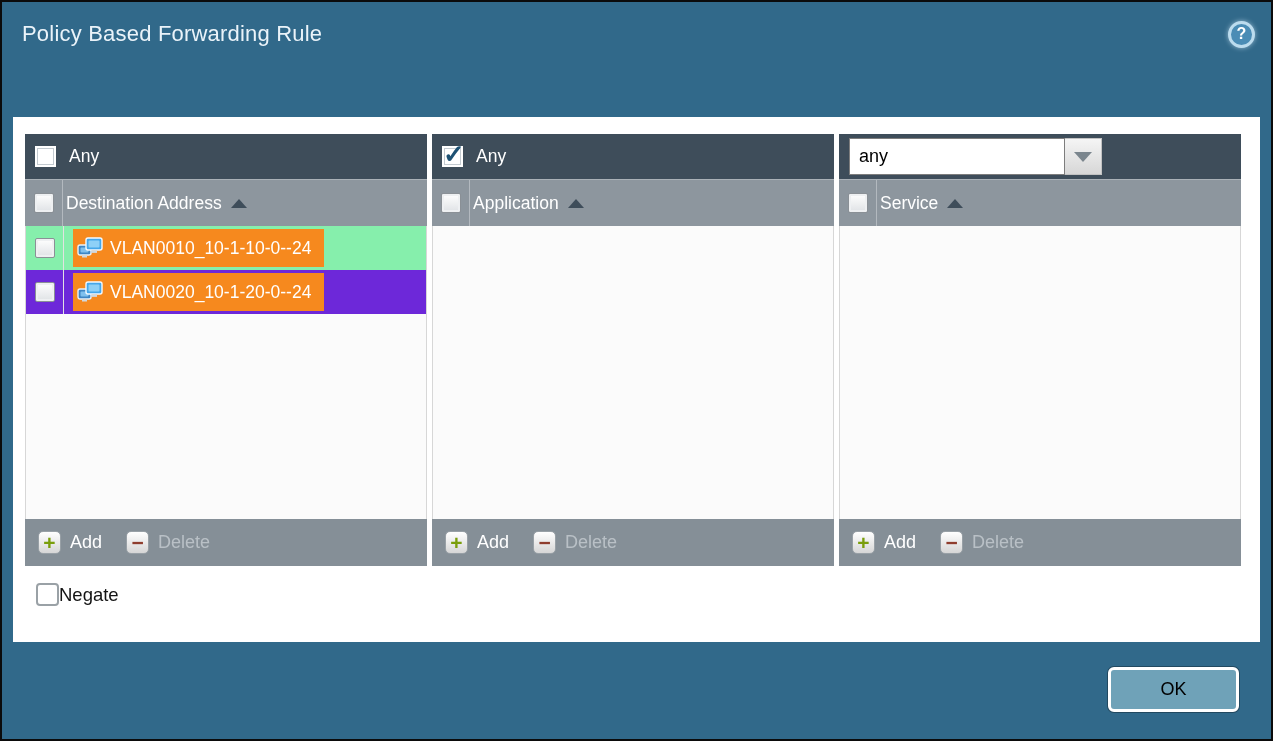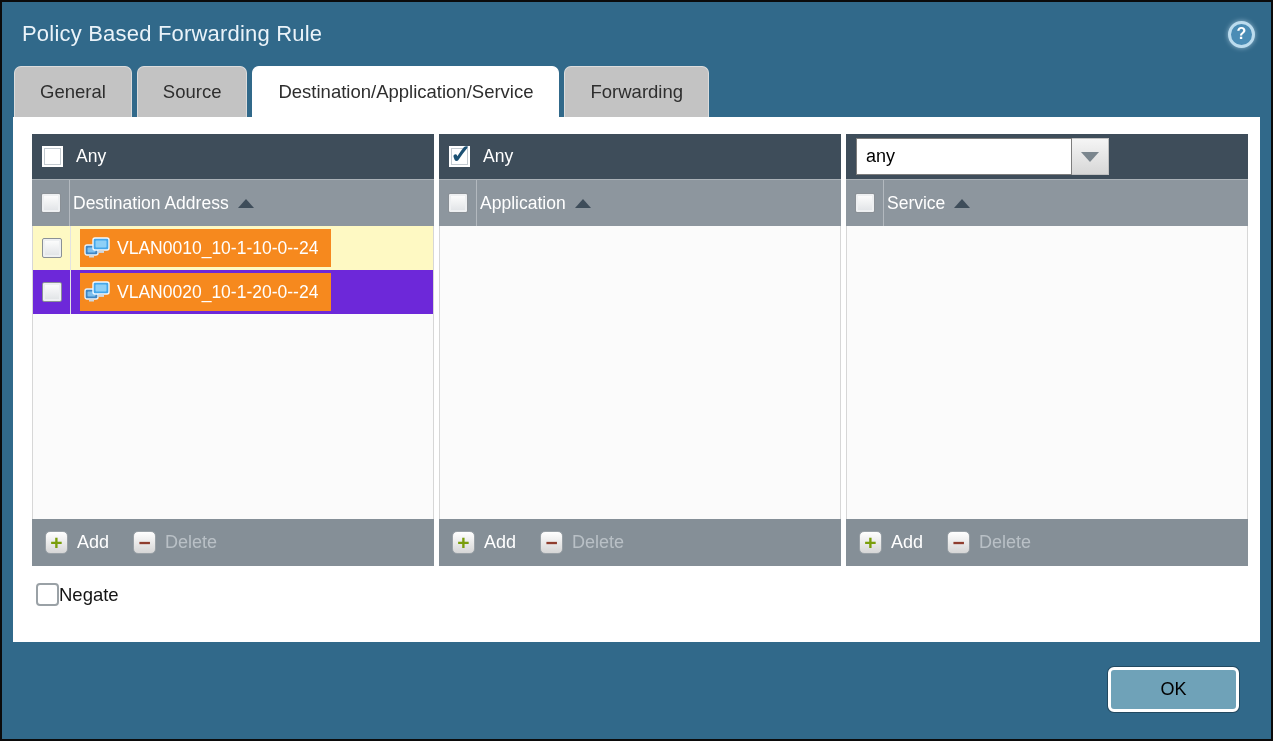--- a/index.html
+++ b/index.html
@@ -70,21 +70,21 @@
   .panel {
     position: absolute;
     left: 11px; right: 11px;
     top: 115px;
     height: 525px;
     background: #ffffff;
   }
   .cols {
     display: flex;
     gap: 5px;
-    padding: 17px 0 0 19px;
+    padding: 17px 0 0 12px;
   }
   .col {
     width: 402px;
     height: 432px;
     display: flex;
     flex-direction: column;
   }
   .anybar {
     height: 45px;
     flex: 0 0 45px;
@@ -155,21 +155,21 @@
     flex: 1 1 auto;
     background: #fbfbfb;
     border-left: 1px solid #d7d7d7;
     border-right: 1px solid #d7d7d7;
     overflow: hidden;
   }
   .row {
     height: 44px;
     display: flex;
     align-items: stretch;
-    background: #fef9c3;
+    background: #86efac;
   }
   .row.alt { background: #6d28d9; }
   .row-cb-cell {
     width: 38px;
     flex: none;
     display: flex;
     align-items: center;
     justify-content: center;
     border-right: 1px solid #e2e2e2;
   }
@@ -289,26 +289,20 @@
 </head>
 <body>
 
 <div class="window">
 
   <div class="titlebar">
     <span class="title">Policy Based Forwarding Rule</span>
     <span class="help-icon">?</span>
   </div>
 
-  <div class="tabbar">
-    <div class="tab">General</div>
-    <div class="tab">Source</div>
-    <div class="tab active">Destination/Application/Service</div>
-    <div class="tab">Forwarding</div>
-  </div>
 
   <div class="panel">
     <div class="cols">
 
       <div class="col">
         <div class="anybar">
           <span class="cb-big"></span>
           <span>Any</span>
         </div>
         <div class="colheader">

